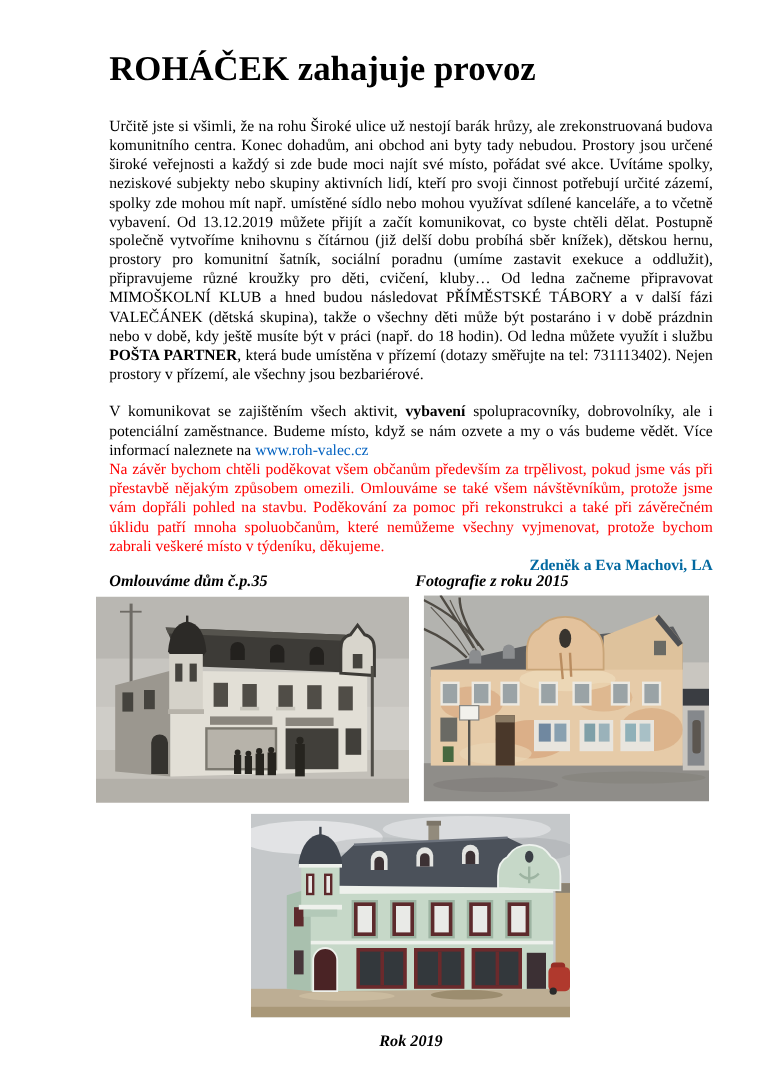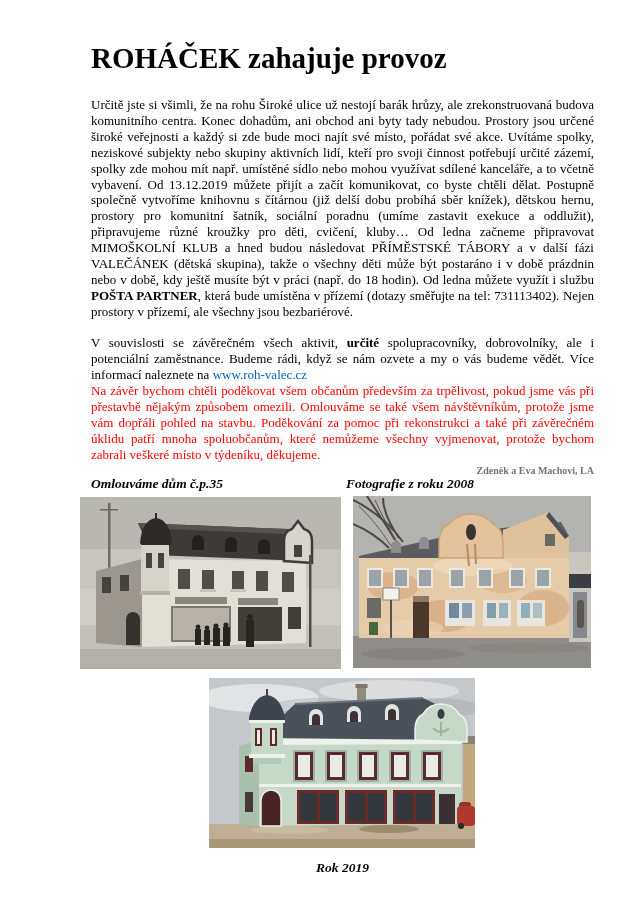--- a/index.html
+++ b/index.html
@@ -8,48 +8,48 @@
     position:relative; width:593px; height:903px; background:#ffffff;
     font-family:"Liberation Serif","DejaVu Serif",serif; color:#000000;
     overflow:hidden; margin:0 auto;
   }
   .content { position:absolute; left:68px; top:0; width:503px; }
   .title { font-size:29px; line-height:33px; font-weight:bold; margin:42px 0 0 0; }
   .para  { font-size:13px; line-height:15.9px; text-align:justify; margin:0; }
   .intro      { margin-top:22px; }
   .recruiting { margin-top:15px; }
   .thanks     { margin-top:1px; color:#ff0000; font-weight:normal; }
-  .signature  { font-size:10px; line-height:15.9px; text-align:right; color:#737373;
+  .signature  { font-size:13px; line-height:15.9px; text-align:right; color:#0369a1;
                 font-weight:bold; margin:0; }
   .doc-link { color:#0563c1; cursor:pointer; }
   .caption { font-size:13.5px; font-weight:bold; font-style:italic; color:#000; }
   .cap-left   { position:absolute; left:68px;  top:476px; }
   .cap-right  { position:absolute; left:323px; top:476px; }
   .cap-bottom { position:absolute; left:0; top:860px; width:639px; text-align:center; margin:0; }
   .photo { position:absolute; overflow:hidden; }
   .photo svg { display:block; }
   .photo-historic { left:57px;  top:497px; width:261px; height:172px; }
   .photo-2013     { left:330px; top:496px; width:238px; height:172px; }
   .photo-2019     { left:186px; top:678px; width:266px; height:170px; }
 </style>
 </head>
 <body>
 
 <div class="page">
 
   <div class="content">
     <h1 class="title">ROHÁČEK zahajuje provoz</h1>
     <p class="para intro"><span>Určitě jste si všimli, že na rohu Široké ulice už nestojí barák hrůzy, ale zrekonstruovaná budova komunitního centra. Konec dohadům, ani obchod ani byty tady nebudou. Prostory jsou určené široké veřejnosti a každý si zde bude moci najít své místo, pořádat své akce. Uvítáme spolky, neziskové subjekty nebo skupiny aktivních lidí, kteří pro svoji činnost potřebují určité zázemí, spolky zde mohou mít např. umístěné sídlo nebo mohou využívat sdílené kanceláře, a to včetně vybavení. Od 13.12.2019 můžete přijít a začít komunikovat, co byste chtěli dělat. Postupně společně vytvoříme knihovnu s čítárnou (již delší dobu probíhá sběr knížek), dětskou hernu, prostory pro komunitní šatník, sociální poradnu (umíme zastavit exekuce a oddlužit), připravujeme různé kroužky pro děti, cvičení, kluby… Od ledna začneme připravovat MIMOŠKOLNÍ KLUB a hned budou následovat PŘÍMĚSTSKÉ TÁBORY a v další fázi VALEČÁNEK (dětská skupina), takže o všechny děti může být postaráno i v době prázdnin nebo v době, kdy ještě musíte být v práci (např. do 18 hodin). Od ledna můžete využít i službu </span><span style="font-weight: bold;">POŠTA PARTNER</span><span>, která bude umístěna v přízemí (dotazy směřujte na tel: 731113402). Nejen prostory v přízemí, ale všechny jsou bezbariérové.</span></p>
-    <p class="para recruiting"><span>V souvislosti se závěrečném všech aktivit, </span><span style="font-weight: bold;">určité</span><span> spolupracovníky, dobrovolníky, ale i potenciální zaměstnance. Budeme rádi, když se nám ozvete a my o vás budeme vědět. Více informací naleznete na </span><a class="doc-link">www.roh-valec.cz</a></p>
+    <p class="para recruiting"><span>V komunikovat se zajištěním všech aktivit, </span><span style="font-weight: bold;">vybavení</span><span> spolupracovníky, dobrovolníky, ale i potenciální zaměstnance. Budeme místo, když se nám ozvete a my o vás budeme vědět. Více informací naleznete na </span><a class="doc-link">www.roh-valec.cz</a></p>
     <p class="para thanks"><span>Na závěr bychom chtěli poděkovat všem občanům především za trpělivost, pokud jsme vás při přestavbě nějakým způsobem omezili. Omlouváme se také všem návštěvníkům, protože jsme vám dopřáli pohled na stavbu. Poděkování za pomoc při rekonstrukci a také při závěrečném úklidu patří mnoha spoluobčanům, které nemůžeme všechny vyjmenovat, protože bychom zabrali veškeré místo v týdeníku, děkujeme.</span></p>
     <p class="signature">Zdeněk a Eva Machovi, LA</p>
   </div>
 
   <span class="caption cap-left">Omlouváme dům č.p.35</span>
-  <span class="caption cap-right">Fotografie z roku 2008</span>
+  <span class="caption cap-right">Fotografie z roku 2015</span>
 
   <div class="photo photo-historic">
     <svg viewBox="0 0 261 172" width="261" height="172" xmlns="http://www.w3.org/2000/svg">
       <rect width="261" height="172" fill="#cfcdc8"></rect>
       <rect width="261" height="52" fill="#b9b7b2"></rect>
       <rect y="52" width="261" height="40" fill="#c7c5c0"></rect>
       <rect y="128" width="261" height="44" fill="#c3c0b9"></rect>
       <rect y="152" width="261" height="20" fill="#b3b0a9"></rect>
       <rect x="28" y="6" width="2.5" height="122" fill="#6e6b65"></rect>
       <rect x="20" y="12" width="18" height="1.5" fill="#6e6b65"></rect>

